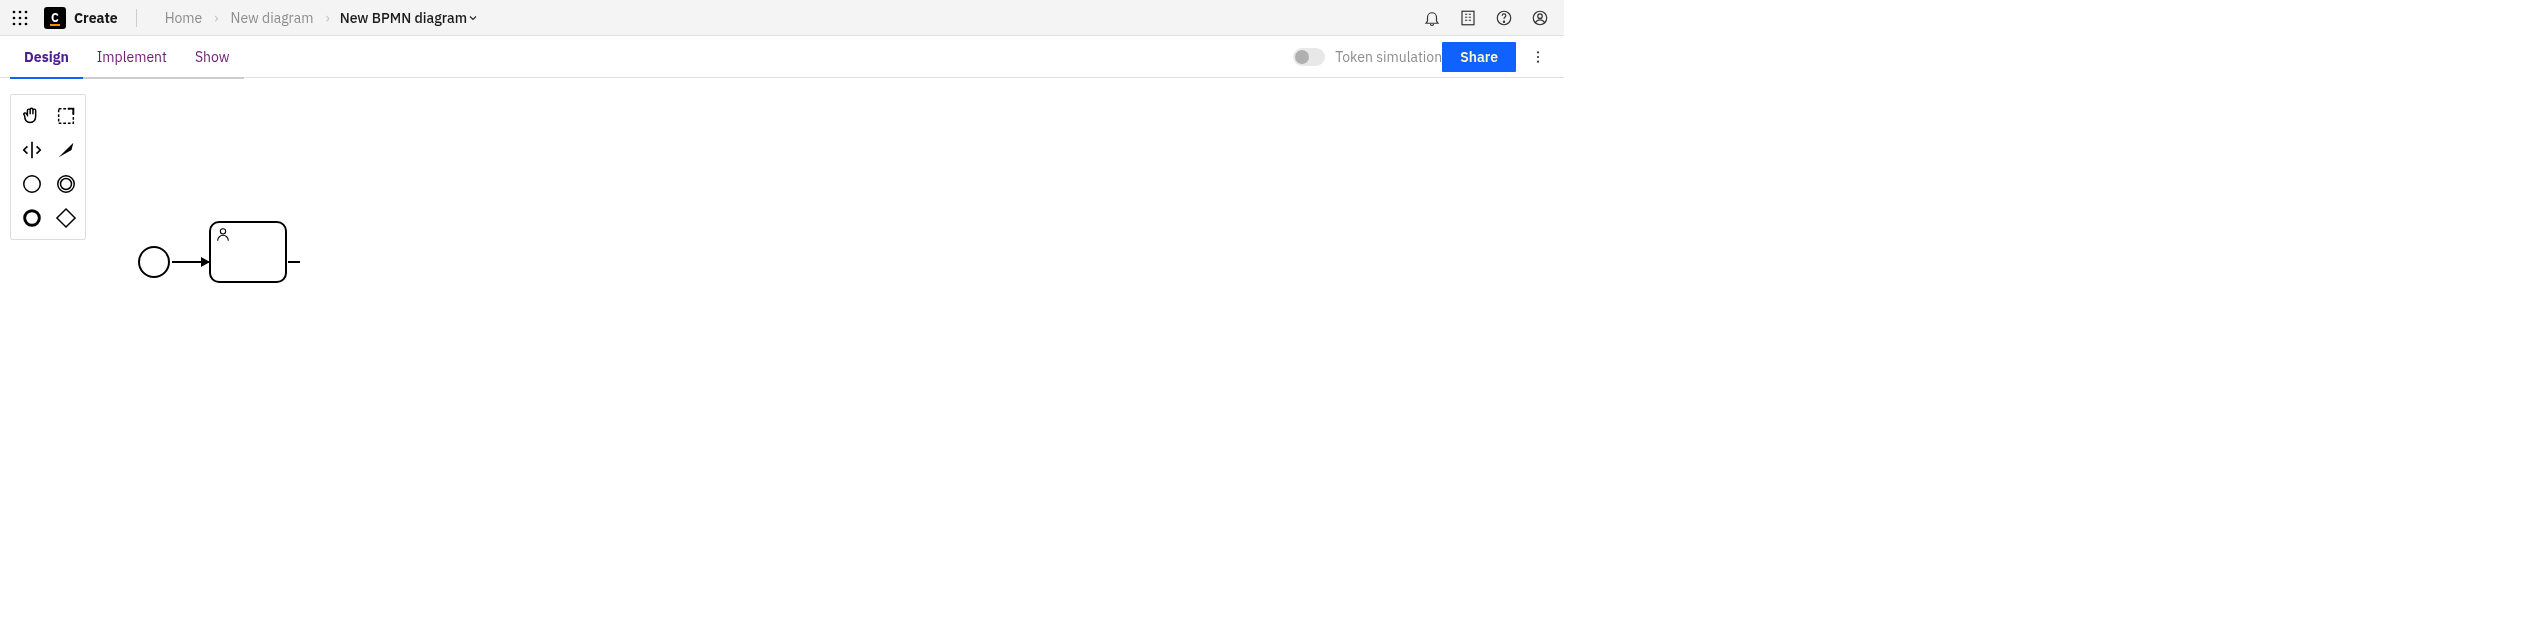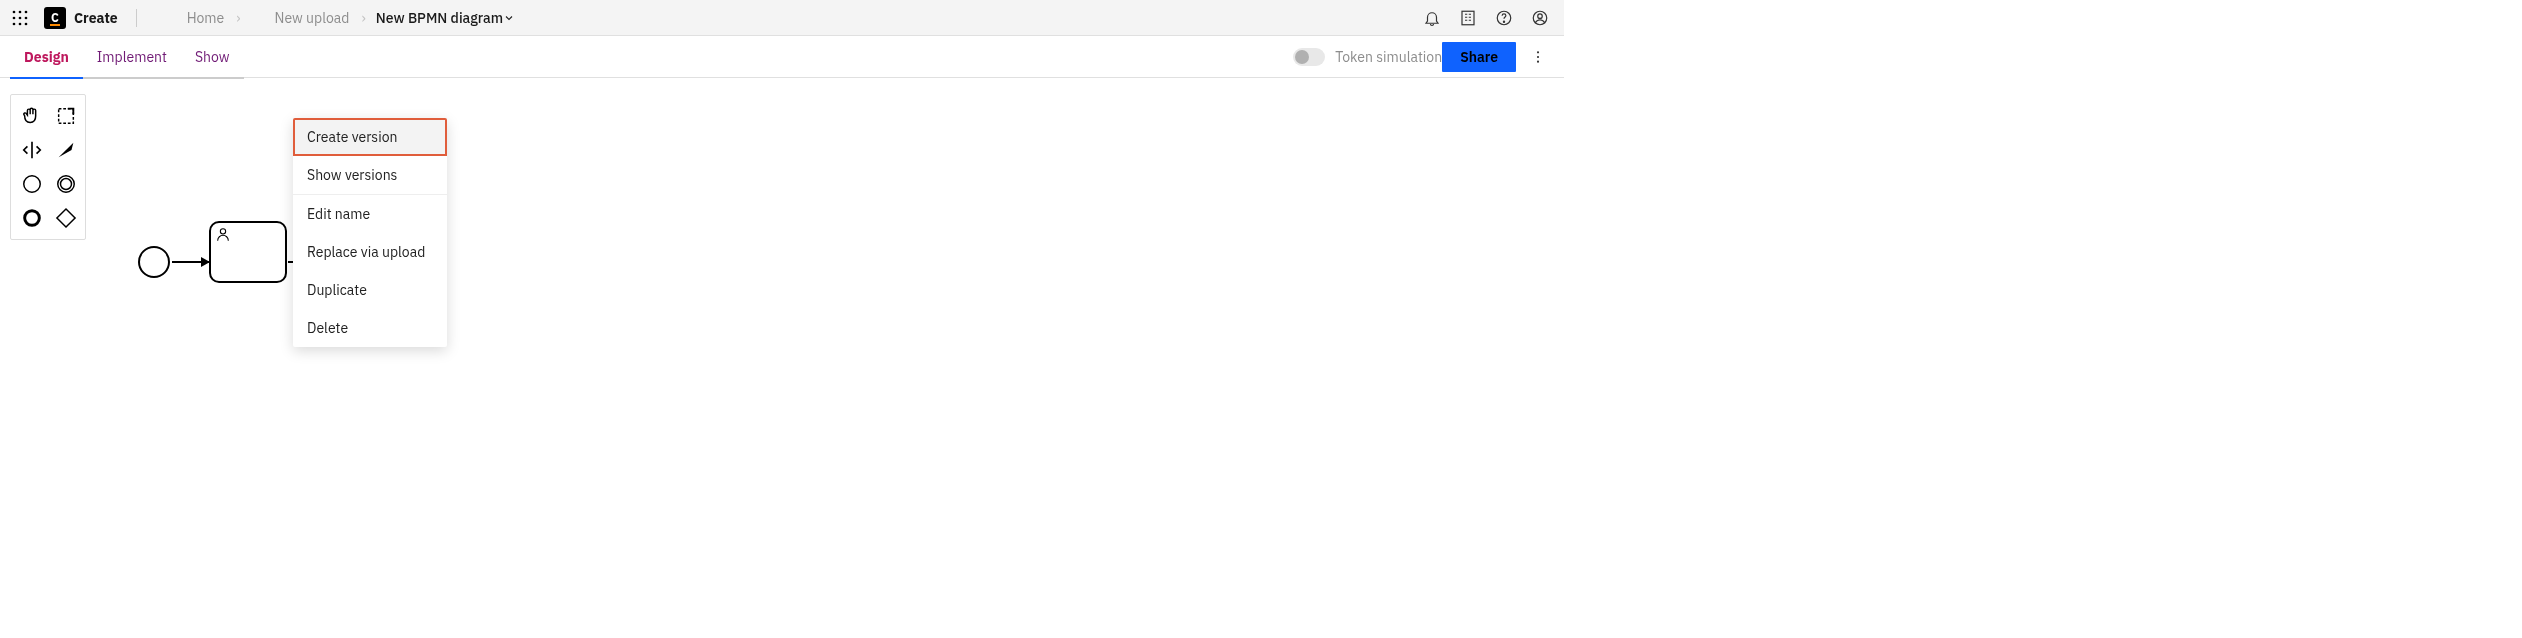--- a/index.html
+++ b/index.html
@@ -15,38 +15,38 @@
 
   
   .topbar { height: 36px; display: flex; align-items: center; padding: 0 6px; border-bottom: 1px solid var(--border-gray); background: #f4f4f4; }
   .grid-icon { width: 28px; height: 28px; display: flex; align-items: center; justify-content: center; margin-right: 10px; cursor: pointer; }
   .grid-icon svg { width: 18px; height: 18px; }
   .logo-box { width: 22px; height: 22px; border-radius: 3px; background: #000; color:#fff; display:flex; align-items:center; justify-content:center; font-size:12px; font-weight:700; position:relative; margin-right:8px; }
   .logo-box::after { content:""; position:absolute; bottom:3px; left:6px; right:6px; height:2px; background:#ff8a00; }
   .brand { font-weight: 700; font-size: 14px; }
   .divider { height: 18px; width: 1px; background: #ccc; margin: 0 26px 0 18px; }
   .crumb { font-size: 14px; color: var(--text-gray); display: flex; align-items: center; }
-  .crumb a { color: var(--text-gray); text-decoration: none; padding: 0 2px; cursor:pointer;margin-left:22px; }
+  .crumb a { color: var(--text-gray); text-decoration: none; padding: 0 2px; cursor:pointer; }
   .crumb .sep { color: #c4c4c4; padding: 0 10px; }
   .crumb .current { color: var(--text-dark); font-weight: 500; display:flex; align-items:center; gap:0; cursor:pointer; }
   .topbar .spacer { flex: 1; }
   .top-icon { width: 36px; height: 36px; display:flex; align-items:center; justify-content:center; cursor:pointer; color:#333;}
   .top-icon svg { width:18px; height:18px; }
 
   
   .toolbar { height: 42px; display:flex; align-items:center; padding: 0 10px; border-bottom: 1px solid var(--border-gray); background:#fff; }
   .tab { padding: 0 14px; height: 42px; display:flex; align-items:center; font-size:14px; color:#701a75; cursor:pointer; position:relative; }
-  .tab.active { font-weight:700; color:#be185d; }
+  .tab.active { font-weight:700; color:#4c1d95; }
   .tab.active::after { content:""; position:absolute; left:0; right:0; bottom:-1px; height:2px; background: var(--blue); }
   .tab.hov::after { content:""; position:absolute; left:0; right:0; bottom:-1px; height:2px; background:#ccc; }
   .toolbar .spacer { flex:1; }
   .toggle { width:32px; height:18px; border-radius:10px; background:#e8e8e8; position:relative; margin-right:10px; cursor:pointer; }
   .toggle::after { content:""; position:absolute; left:2px; top:2px; width:14px; height:14px; border-radius:50%; background:#b0b0b0; }
   .toggle-label { color: var(--text-gray); font-size:14px; }
-  .share-btn { background: var(--blue); color:#000000; border:none; height:30px; padding:0 18px; font-size:14px; font-weight:600; cursor:pointer; border-radius:1px; }
+  .share-btn { background: var(--blue); color:#fef9c3; border:none; height:30px; padding:0 18px; font-size:14px; font-weight:600; cursor:pointer; border-radius:1px; }
   .more-btn { width:32px; height:32px; display:flex; align-items:center; justify-content:center; cursor:pointer; margin-left:6px; color:#333; }
 
   
   .canvas-wrap { position:relative; height: calc(396px - 36px - 42px); background-image: radial-gradient(#d7d7d7 0.7px, transparent 0.7px); background-size: 10px 10px; background-position: 0 0; }
 
   
   .palette { position:absolute; left:10px; top:16px; width:76px; background:#fff; border:1px solid #ddd; border-radius:2px; padding:4px; display:grid; grid-template-columns: 1fr 1fr; }
   .pcell { width:34px; height:34px; display:flex; align-items:center; justify-content:center; cursor:pointer; }
   .pcell svg { width:22px; height:22px; }
 
@@ -82,21 +82,21 @@
         <circle cx="20" cy="20" r="1.8"></circle>
       </svg>
   </div>
   <div class="logo-box">C</div>
   <div class="brand">Create</div>
   <div class="divider"></div>
 
   <div class="crumb">
     <a>Home</a>
     <span class="sep">›</span>
-    <a>New upload</a>
+    <a>New diagram</a>
     <span class="sep">›</span>
     <span class="current">
       <span>New BPMN diagram</span>
       <svg width="12" height="12" viewBox="0 0 24 24" fill="none" stroke="#222" stroke-width="2.2">
           <polyline points="6 9 12 15 18 9"></polyline>
         </svg>
     </span>
   </div>
 
   <div class="spacer"></div>
@@ -198,22 +198,13 @@
   <div class="start-event"></div>
   <div class="arrow1"></div>
   <div class="task">
     <svg class="task-icon" viewBox="0 0 24 24" fill="none" stroke="#000" stroke-width="1.6">
         <circle cx="12" cy="8" r="4"></circle>
         <path d="M4 22c0-5 4-8 8-8s8 3 8 8"></path>
       </svg>
   </div>
   <div class="arrow2"></div>
 
-  <div class="menu">
-    <div class="menu-item highlight">Create version</div>
-    <div class="menu-item">Show versions</div>
-    <div class="menu-sep"></div>
-    <div class="menu-item">Edit name</div>
-    <div class="menu-item">Replace via upload</div>
-    <div class="menu-item">Duplicate</div>
-    <div class="menu-item">Delete</div>
-  </div>
 </div>
 
 </body></html>

